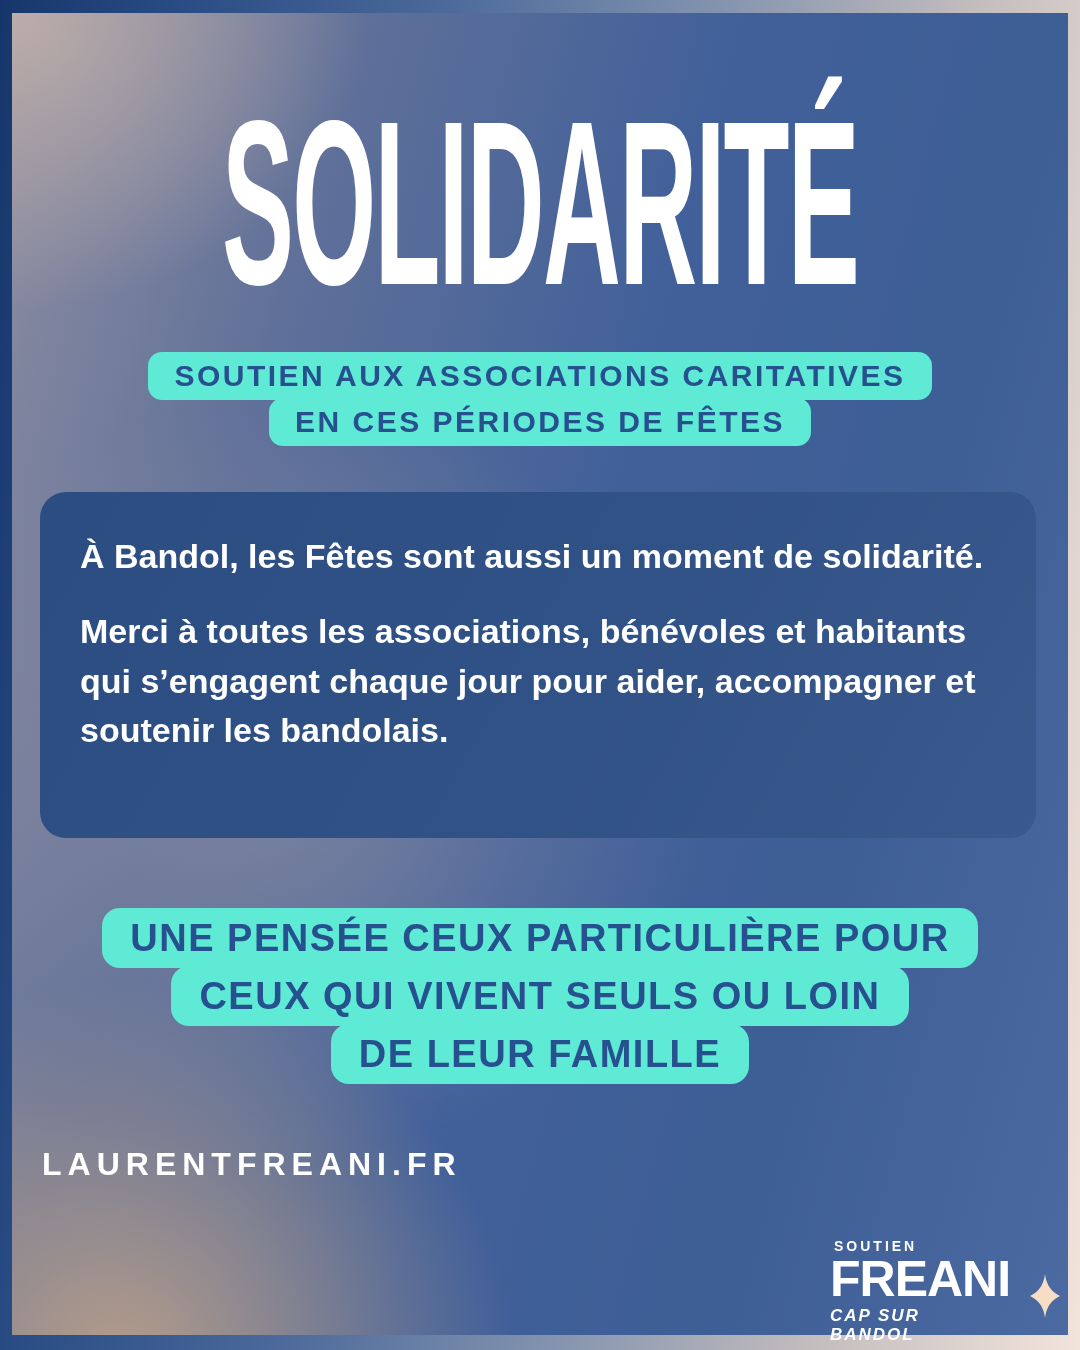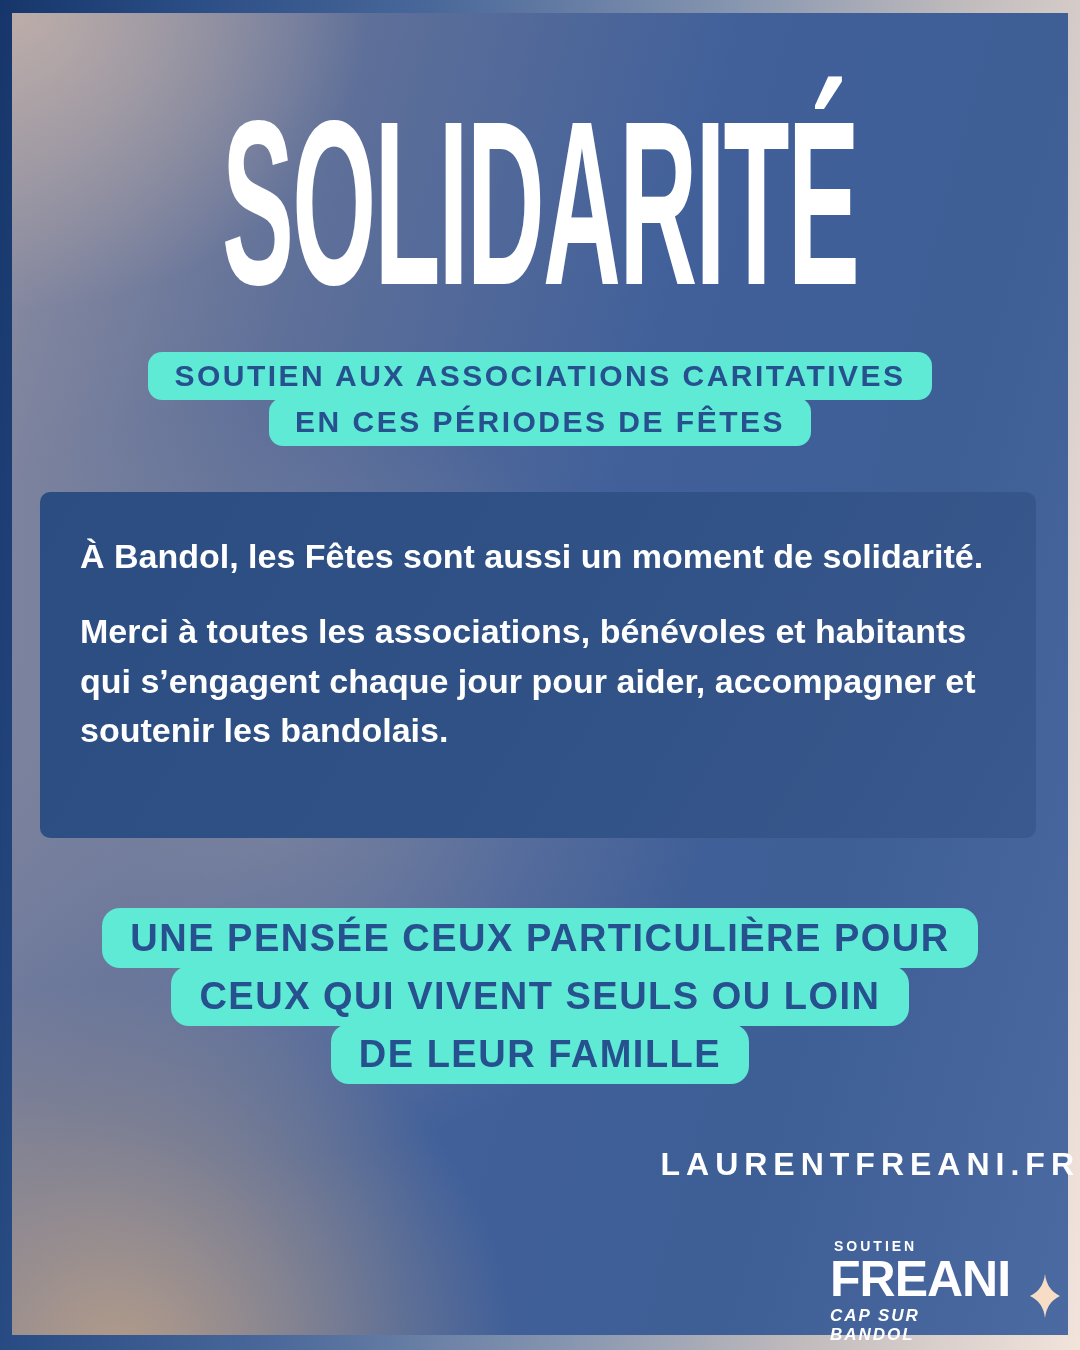--- a/index.html
+++ b/index.html
@@ -74,37 +74,37 @@
     height: 60px; line-height: 60px;
     font-size: 38px; letter-spacing: 1.5px;
     padding: 0 28px; border-radius: 18px;
   }
   .badge-bottom .badge-line + .badge-line { margin-top: -2px; }
 
   .card {
     position: absolute;
     left: 40px; top: 492px;
     width: 996px; height: 346px;
-    border-radius: 10px;
+    border-radius: 26px;
     background: linear-gradient(120deg, #2c4d81 0%, #315286 55%, #3a598e 100%);
     padding: 40px 40px;
     color: #ffffff;
   }
   .card p {
     margin: 0;
     font-size: 34px;
     font-weight: 700;
     line-height: 1.45;
   }
   .card p + p { margin-top: 26px; }
 
   .website {
     position: absolute;
     top: 1146px; left: 0; width: 100%;
-    text-align: right;
+    text-align: left;
     color: #ffffff;
     font-size: 32px;
     font-weight: 700;
     letter-spacing: 6px;
     padding-left: 42px;
   }
 
   .logo {
     position: absolute;
     top: 1238px; right: 26px;

